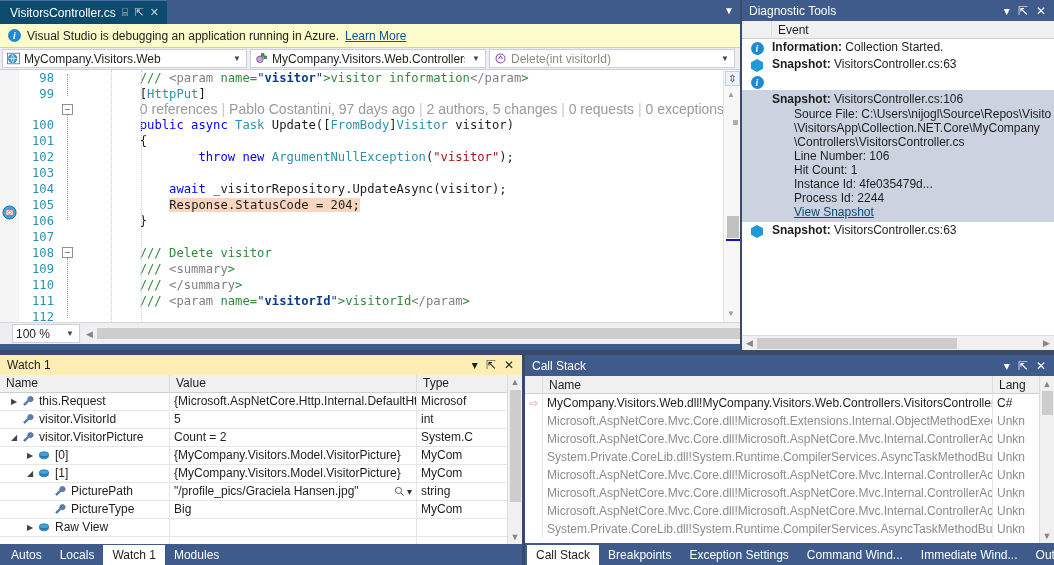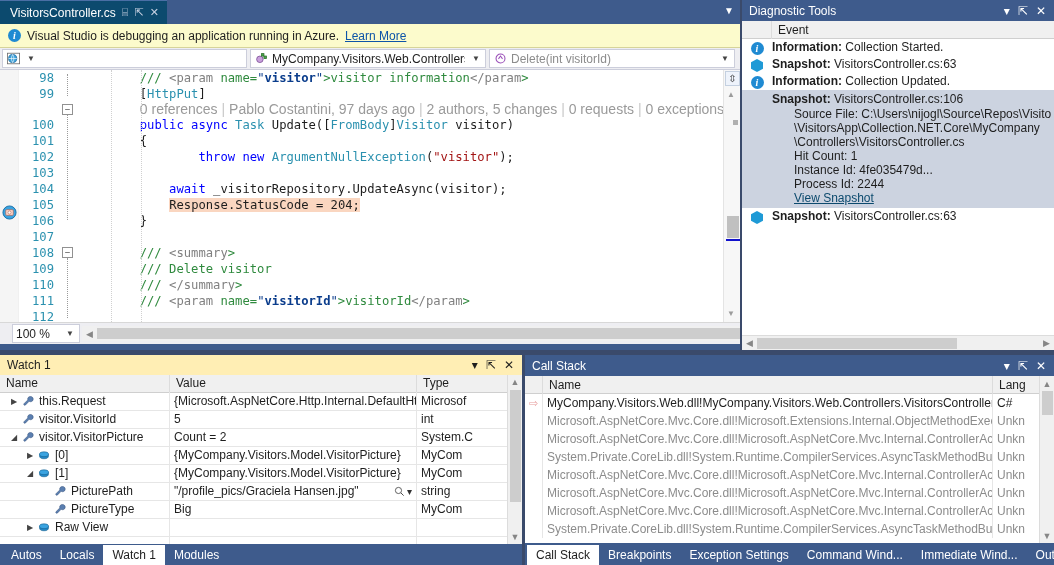--- a/index.html
+++ b/index.html
@@ -231,20 +231,21 @@
 
     <div id="navbar">
       <div class="combo" style="width:245px">
         <span class="cb-ico">
           <svg width="13" height="13" viewBox="0 0 16 16">
             <rect x="0.5" y="1.5" width="15" height="13" fill="#ffffff" stroke="#6c6c6c"></rect>
             <circle cx="7" cy="8" r="5" fill="#3a9fd8" stroke="#1d6ea5"></circle>
             <path d="M2 8h10M7 3c2 3 2 7 0 10M7 3c-2 3-2 7 0 10" stroke="#ffffff" fill="none" stroke-width="0.8"></path>
           </svg>
         </span>
+        <span class="cb-text">MyCompany.Visitors.Web</span>
         <span class="cb-arrow">▼</span>
       </div>
       <div class="combo" style="width:236px">
         <span class="cb-ico">
           <svg width="13" height="13" viewBox="0 0 16 16">
             <circle cx="6" cy="9" r="4" fill="#c9a0dc" stroke="#7b4f96"></circle>
             <rect x="8" y="2" width="3" height="3" fill="#4aa84a" stroke="#2c6e2c"></rect>
             <rect x="11" y="5" width="3" height="3" fill="#4aa84a" stroke="#2c6e2c"></rect>
           </svg>
         </span>
@@ -308,22 +309,22 @@
           <div class="codeline">        [<span class="tk-type">HttpPut</span>]</div>
           <div class="codelens" style="padding-left: 58.8px;"><span>0 references</span><span class="cl-sep"> | </span><span>Pablo Costantini, 97 days ago</span><span class="cl-sep"> | </span><span>2 authors, 5 changes</span><span class="cl-sep"> | </span><span>0 requests</span><span class="cl-sep"> | </span><span>0 exceptions</span></div>
           <div class="codeline">        <span class="tk-kw">public</span> <span class="tk-kw">async</span> <span class="tk-type">Task</span> Update([<span class="tk-type">FromBody</span>]<span class="tk-type">Visitor</span> visitor)</div>
           <div class="codeline">        {</div>
           <div class="codeline">                <span class="tk-kw">throw</span> <span class="tk-kw">new</span> <span class="tk-type">ArgumentNullException</span>(<span class="tk-str">"visitor"</span>);</div>
           <div class="codeline"></div>
           <div class="codeline">            <span class="tk-kw">await</span> _visitorRepository.UpdateAsync(visitor);</div>
           <div class="codeline" style="padding-left: 88.2px; white-space: pre;"><span class="hl-current">Response.StatusCode = 204;</span></div>
           <div class="codeline">        }</div>
           <div class="codeline"></div>
+          <div class="codeline"><span class="tk-com">        /// Delete visitor</span></div>
           <div class="codeline"><span class="tk-com">        /// <span class="tk-xml">&lt;summary</span>&gt;</span></div>
-          <div class="codeline"><span class="tk-com">        /// Delete visitor</span></div>
           <div class="codeline"><span class="tk-com">        /// <span class="tk-xml">&lt;/summary</span>&gt;</span></div>
           <div class="codeline"><span class="tk-com">        /// <span class="tk-xml">&lt;param</span> name=<span class="tk-xmlstr">"<b>visitorId</b>"</span>&gt;visitorId<span class="tk-xml">&lt;/param</span>&gt;</span></div>
         </div>
 
       <div id="code-vscroll">
         <div style="position:absolute;left:1px;top:1px;width:15px;height:15px;background:#eef3fb;border:1px solid #c4d0e0;display:flex;align-items:center;justify-content:center;font-size:10px;color:#333;">⇳</div>
         <div style="position:absolute;left:3px;top:20px;color:#9c9c9c;font-size:8px;">▲</div>
         <div style="position:absolute;left:9px;top:50px;width:5px;height:5px;background:#b0b0b0;"></div>
         <div style="position:absolute;left:3px;top:146px;width:12px;height:22px;background:#c0c0c0;"></div>
         <div style="position:absolute;left:2px;top:169px;width:14px;height:2px;background:#1111cc;"></div>
@@ -368,31 +369,31 @@
           <div class="ev-row">
             <div class="ev-ico">
               <span class="hexdot"></span>
             </div>
             <div class="ev-txt"><b>Snapshot:</b> VisitorsController.cs:63</div>
           </div>
           <div class="ev-row">
             <div class="ev-ico">
               <span class="info-circle">i</span>
             </div>
-            <div class="ev-txt"><b>Information:</b> Collection Updated.</div>
           </div>
           <div id="snapshot-detail-wrap">
             <div id="snapshot-detail" style="width:100%;">
               <div class="ev-row" style="padding-top:2px;">
                 <div class="ev-ico"></div>
                 <div class="ev-txt"><b>Snapshot:</b> VisitorsController.cs:106</div>
               </div>
               <div class="det-line">Source File: C:\Users\nijogl\Source\Repos\Visito</div>
               <div class="det-line">\VisitorsApp\Collection.NET.Core\MyCompany</div>
               <div class="det-line">\Controllers\VisitorsController.cs</div>
+              <div class="det-line">Line Number: 106</div>
               <div class="det-line">Hit Count: 1</div>
               <div class="det-line">Instance Id: 4fe035479d...</div>
               <div class="det-line">Process Id: 2244</div>
               <div class="det-line" style="padding-bottom:3px;"><a class="det-link" href="#">View Snapshot</a></div>
             </div>
             <div id="snapshot-detail-ico"><span class="hexdot" style="width:15px;height:16px;"></span></div>
           </div>
           <div class="ev-row">
             <div class="ev-ico">
               <span class="hexdot"></span>

